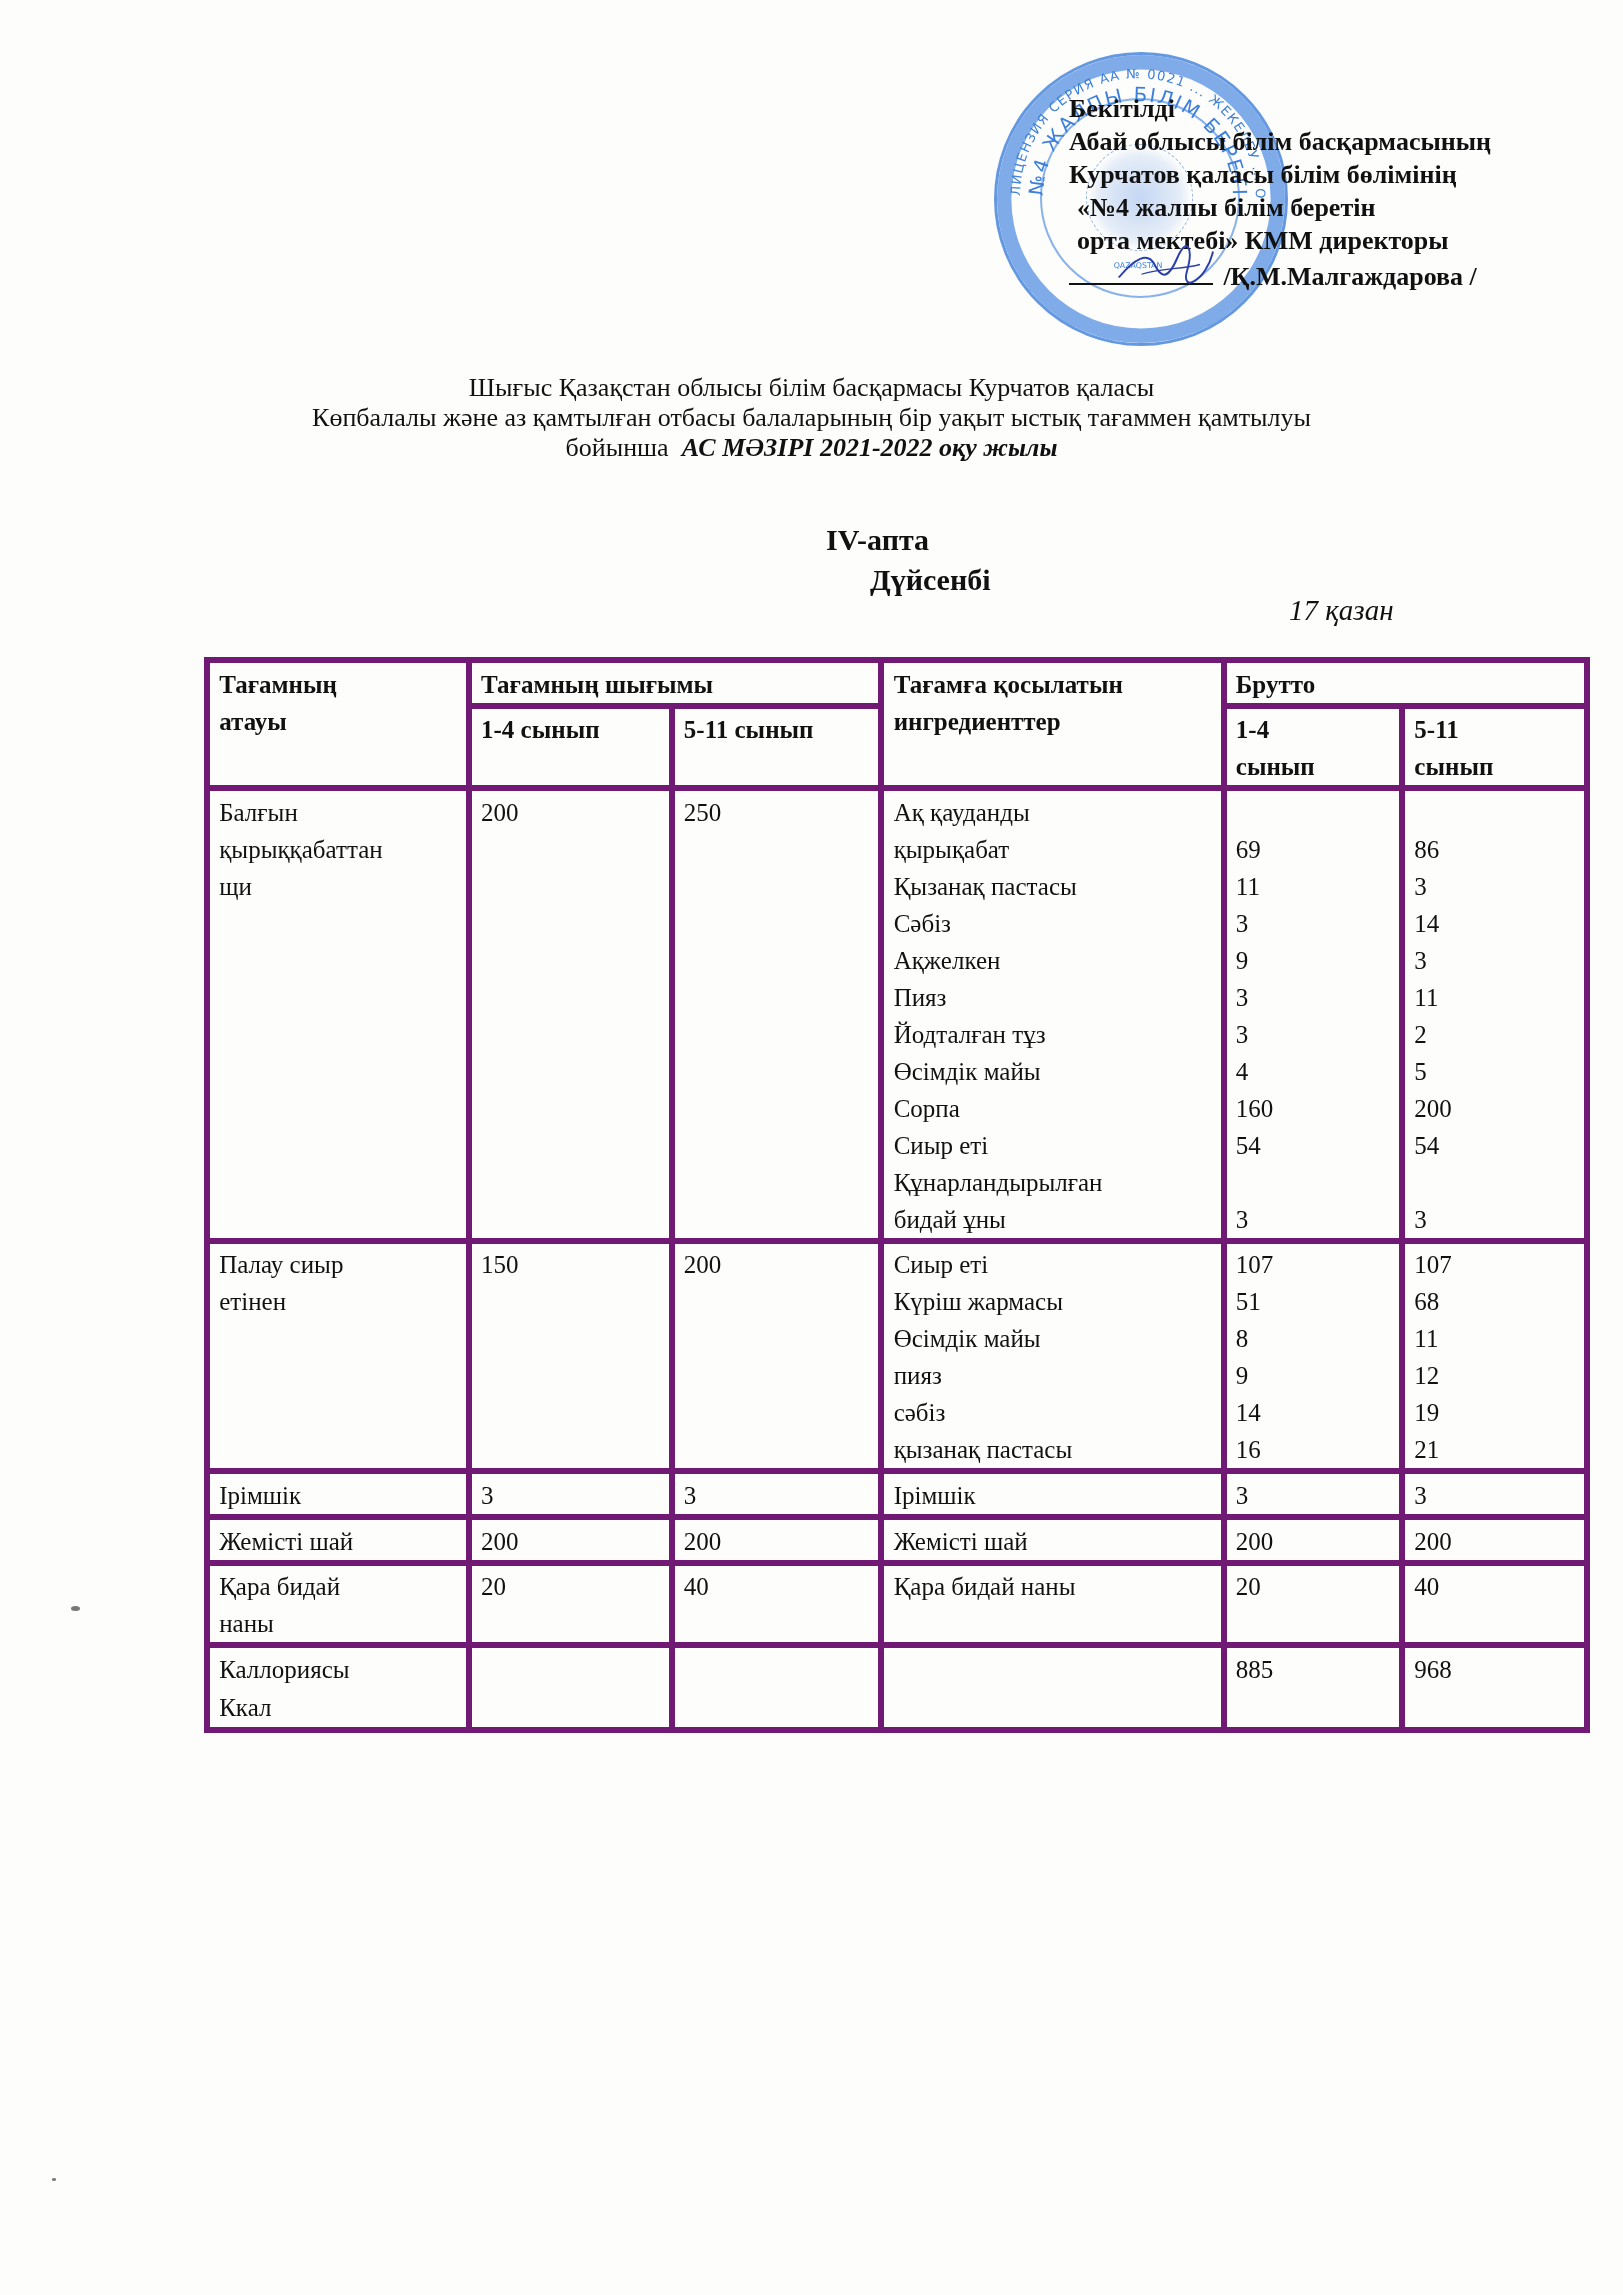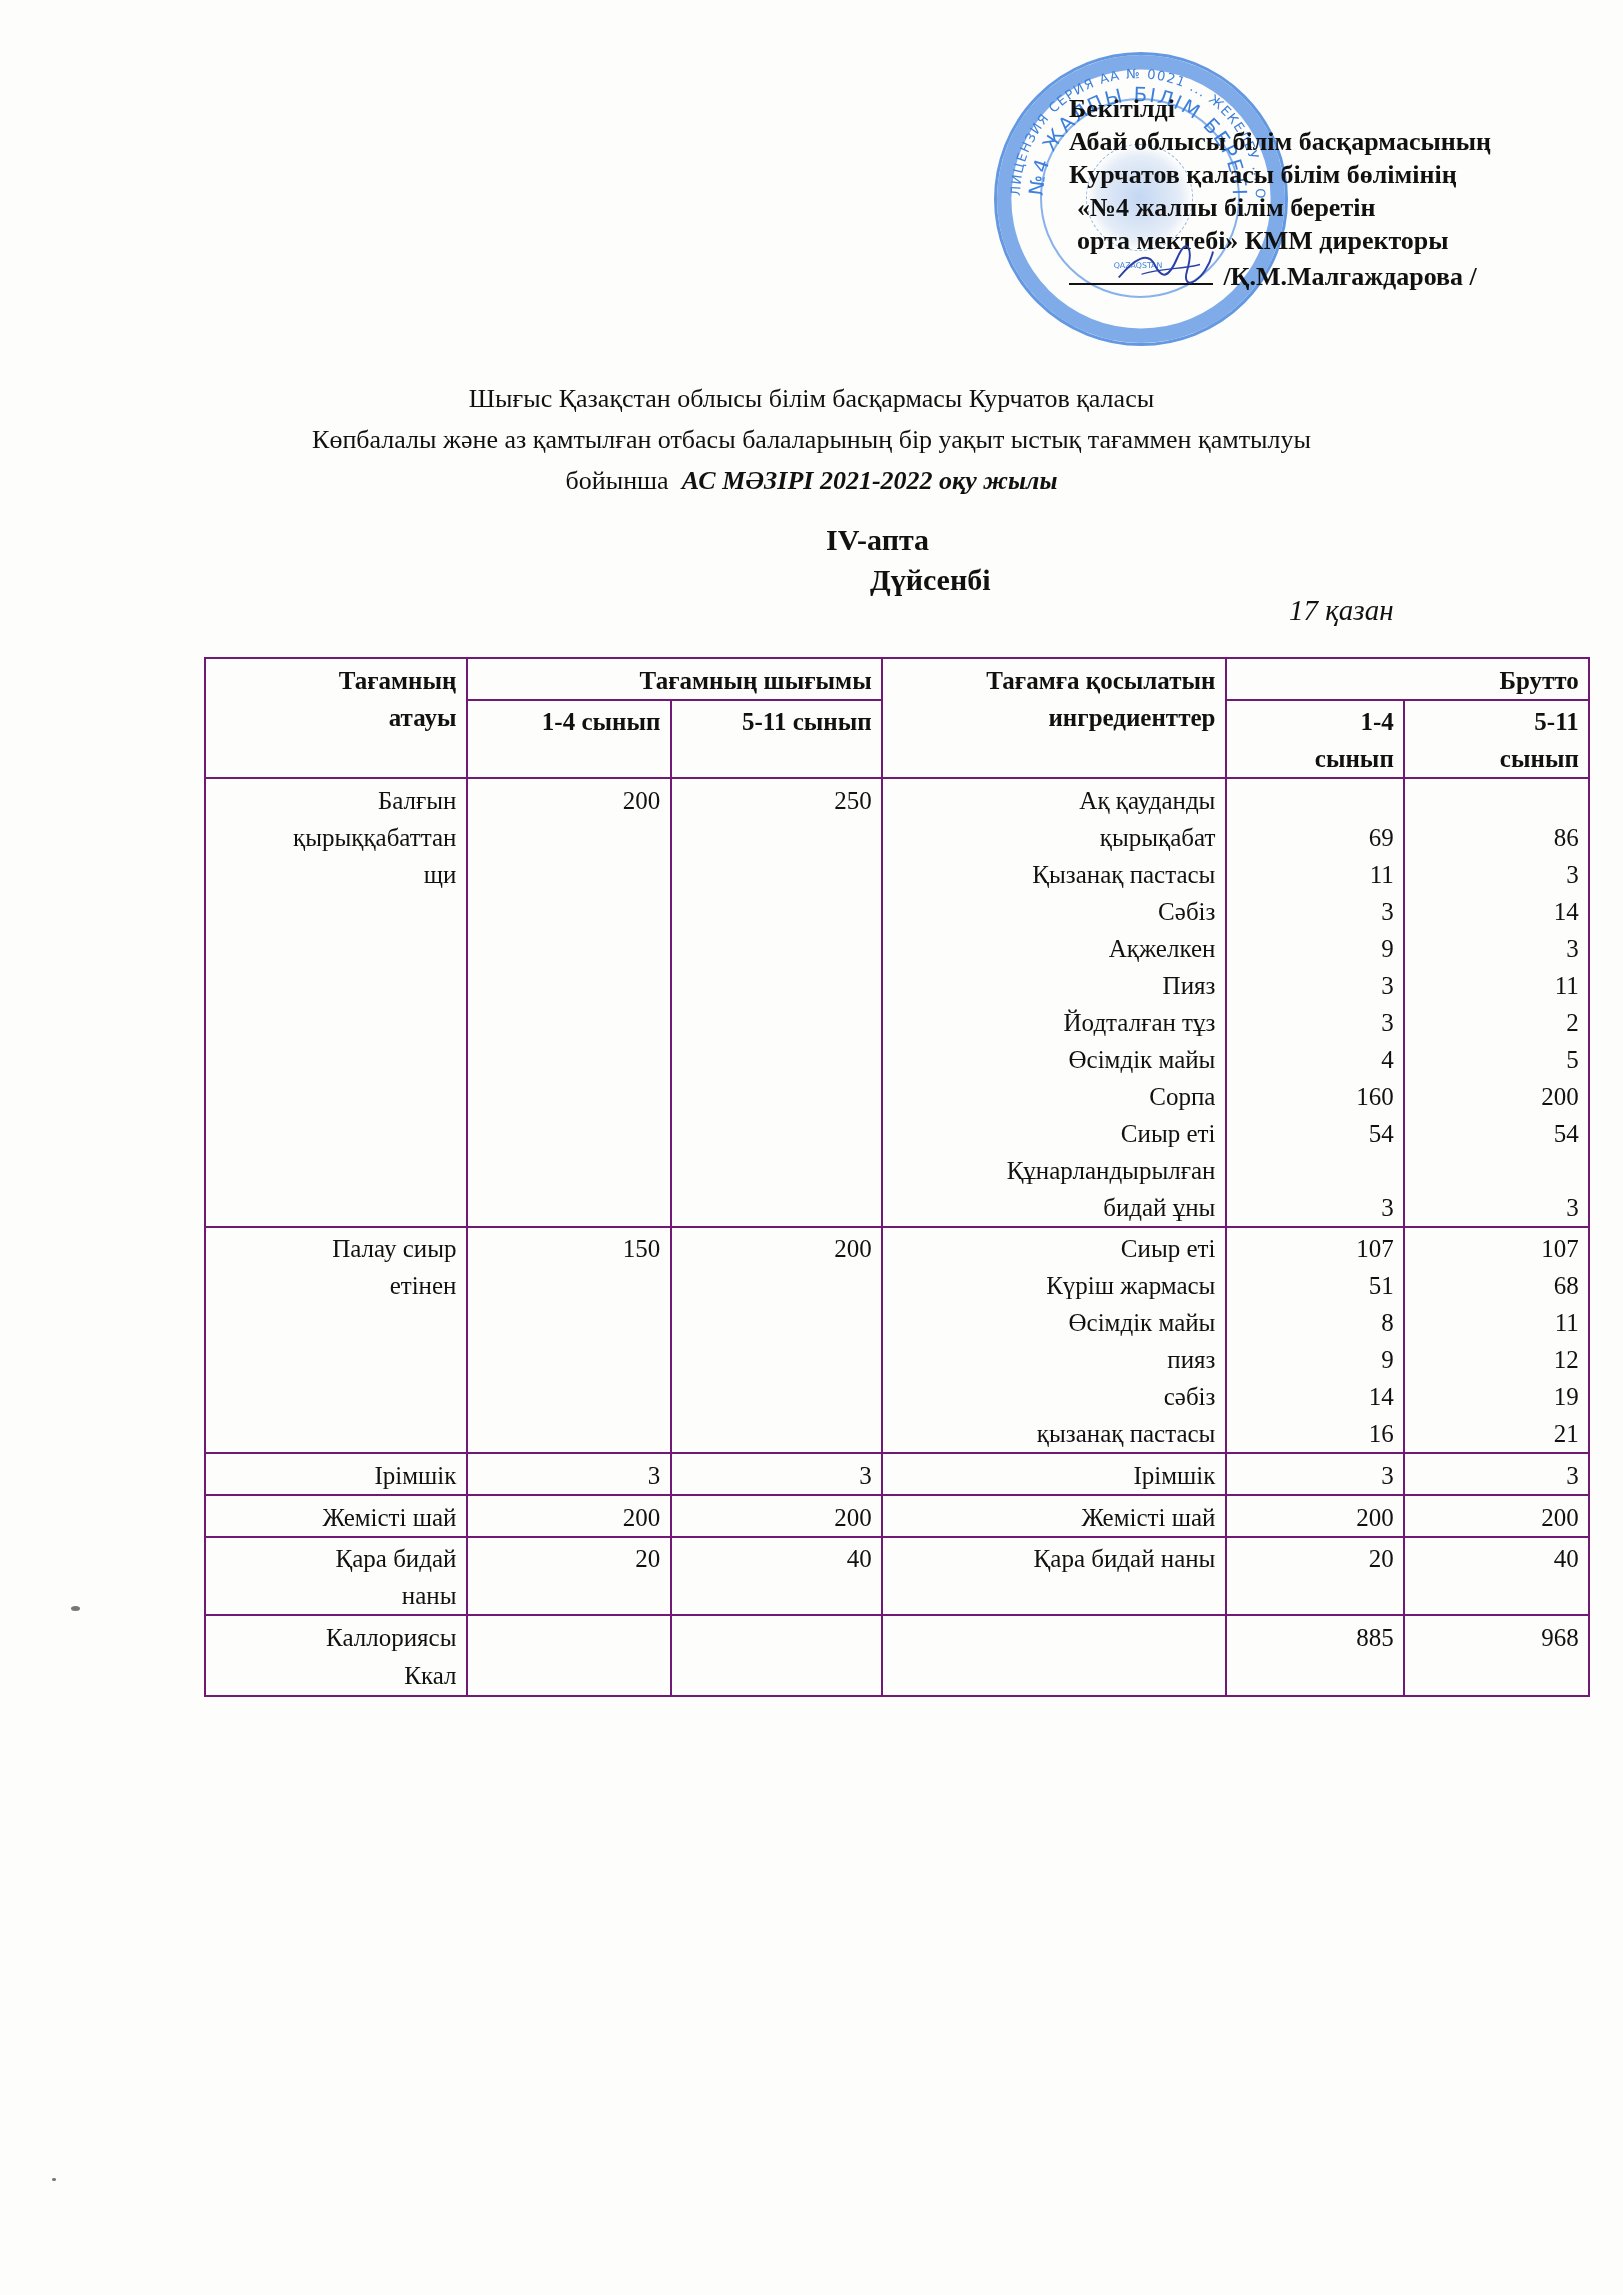--- a/index.html
+++ b/index.html
@@ -49,43 +49,43 @@
     }
     .signature {
       position: absolute; left: 46px; top: -11.8px; width: 105px; height: 39px;
     }
 
     
     .title-block {
       position: absolute; left: 0; top: 373px; width: 1623px; text-align: center;
       font-size: 26px; line-height: 30px;
     }
-    .title-block .t { display: block; margin-top: 11px; }
+    .title-block .t { display: block; }
     .title-block b { font-weight: bold; font-style: italic; }
     .week {
       position: absolute; left: 826px; top: 523px; font-weight: bold; font-size: 30px;
     }
     .day {
       position: absolute; left: 870px; top: 563px; font-weight: bold; font-size: 30px;
     }
     .date {
       position: absolute; left: 1289px; top: 594px; font-style: italic; font-size: 29px;
     }
 
     
     table.menu {
       position: absolute; left: 204px; top: 657px;
       width: 1386px;
       border-collapse: collapse;
       font-size: 25px; line-height: 37px;
     }
     table.menu td, table.menu th {
-      border: 2px solid #701a75;
+      border: 6px solid #701a75;
       vertical-align: top;
-      text-align: right;
+      text-align: left;
       padding: 2.6px 9.2px 0 9.2px;
       font-weight: normal;
     }
     table.menu th { font-weight: bold; }
     table.menu th.h-top { height: 35px; }
     .c1 { width: 258px; }
     .c2 { width: 206px; }
     .c3 { width: 215px; }
     .c4 { width: 348px; }
     .c5 { width: 175px; }

